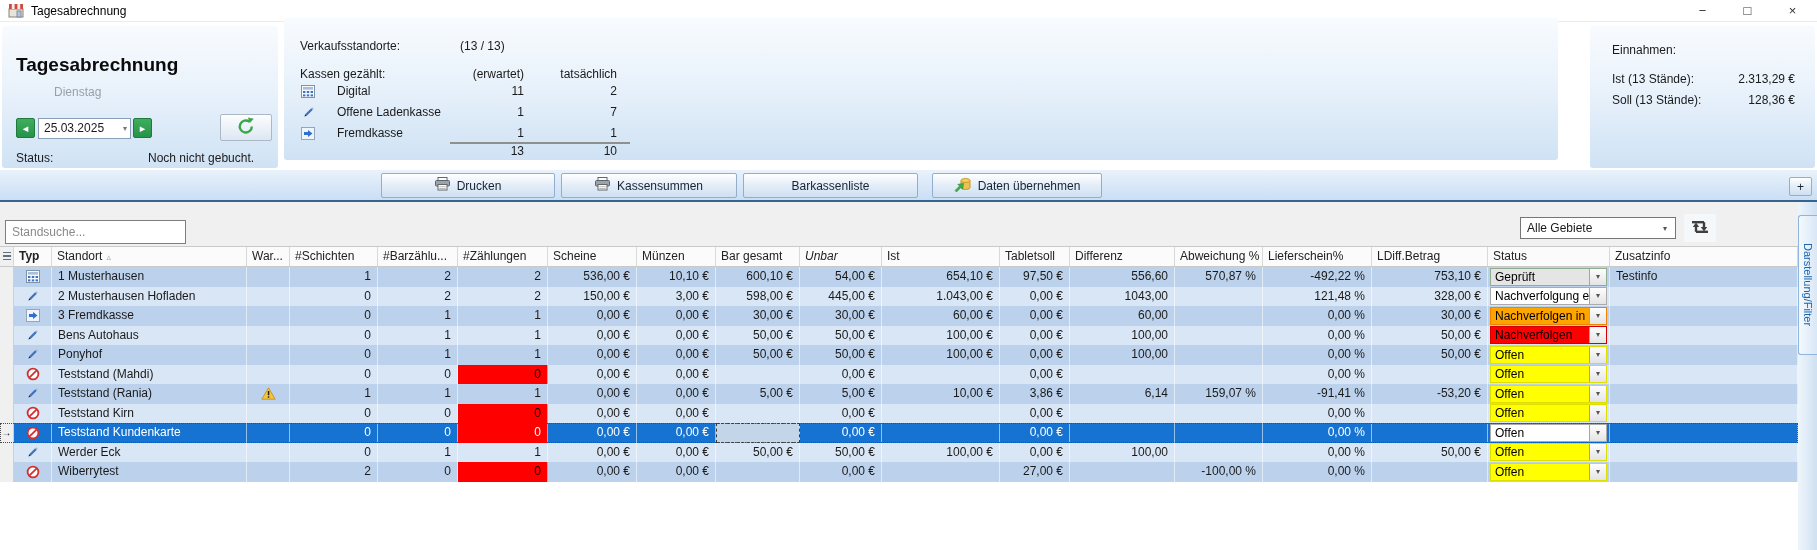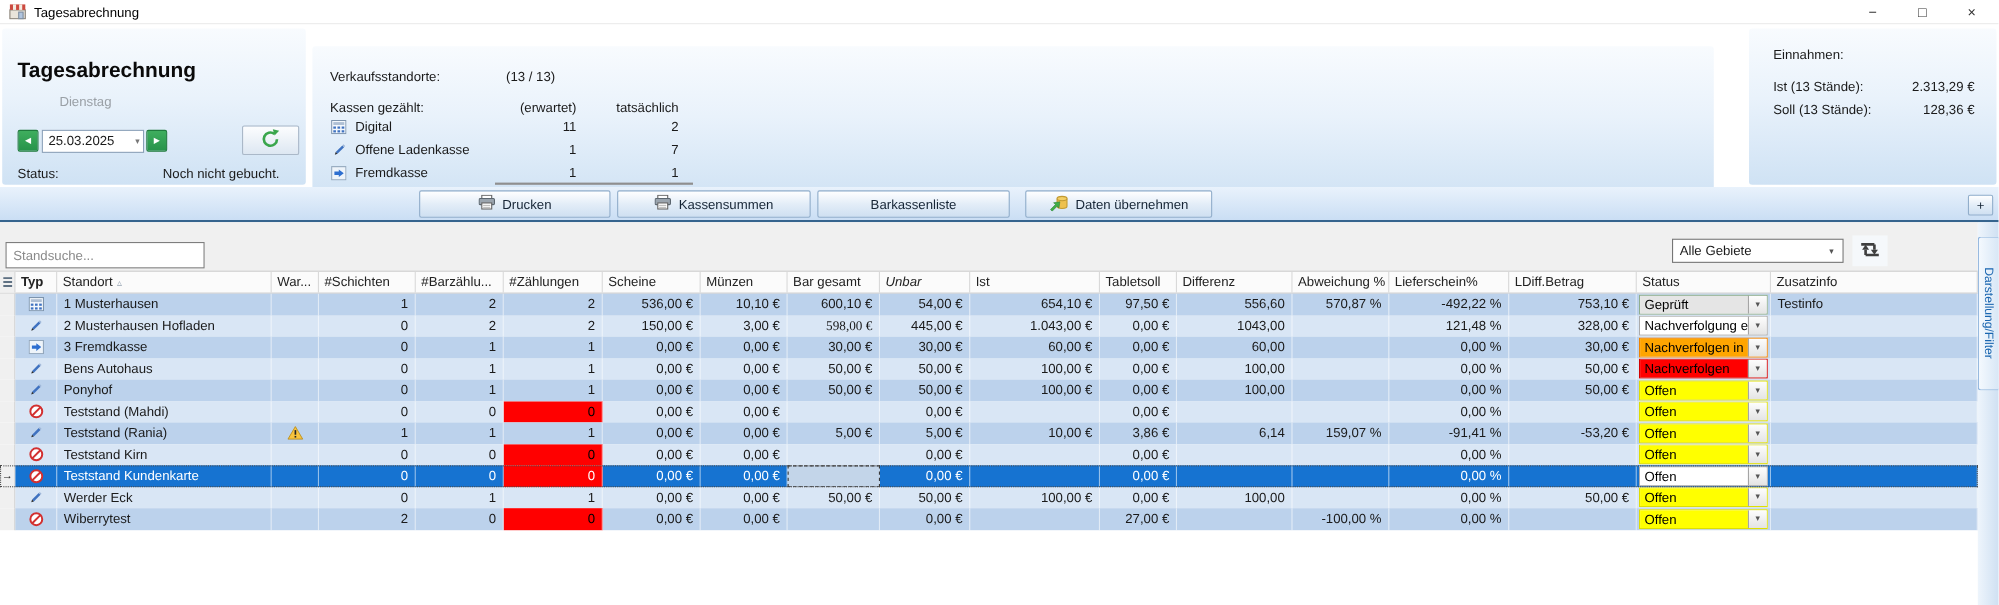--- a/index.html
+++ b/index.html
@@ -15,21 +15,21 @@
     border-bottom:1px solid #ececec; display:flex; align-items:center; }
   .tb-icon { margin-left:8px; display:flex; }
   .tb-title { margin-left:7px; font-size:12px; color:#000; }
   .tb-controls { position:absolute; right:2px; top:0; display:flex; height:22px; }
   .tb-btn { width:45px; text-align:center; line-height:21px; font-size:13px; color:#333; }
 
   
   .panel { position:absolute; border-radius:3px;
     background: linear-gradient(180deg,#f8fbfe 0%,#e9f2fb 45%,#cfe2f4 100%); }
   .p-left  { left:2px;    top:26px; width:276px;  height:142px; }
-  .p-mid   { left:284px;  top:42px; width:1274px; height:142px; }
+  .p-mid   { left:284px;  top:18px; width:1274px; height:142px; }
   .p-right { left:1590px; top:26px; width:225px;  height:142px; }
   .abs { position:absolute; white-space:nowrap; }
 
   .ov-title { left:14px; top:28px; font-size:19px; font-weight:bold; color:#0a0a0a; }
   .ov-weekday { left:52px; top:59px; color:#9aa0a6; }
   .nav-btn { width:19px; height:20px; background:linear-gradient(#3fae5e,#27934a);
     border:1px solid #1f7a3c; border-radius:2px; color:#fff; text-align:center;
     line-height:18px; font-size:11px; }
   .nav-prev { left:14px; top:92px; }
   .nav-next { left:131px; top:92px; }
@@ -39,21 +39,21 @@
   .refresh-btn { left:218px; top:88px; width:52px; height:27px;
     background:linear-gradient(#fcfdfe,#dde7f2); border:1px solid #aab8c8; border-radius:2px;
     display:flex; align-items:center; justify-content:center; }
   .ov-status-label { left:14px; top:125px; }
   .ov-status-value { left:146px; top:125px; }
 
   .sm-label { color:#1a1a1a; }
   .rcol1 { left:148px; width:92px; text-align:right; }
   .rcol2 { left:252px; width:81px; text-align:right; }
   .sm-item-icon { display:flex; width:16px; justify-content:center; }
-  .sm-item { display:flex; align-items:center; gap:7px; }
+  .sm-item { display:flex; align-items:center; gap:21px; }
   .sm-sep { left:166px; top:124px; width:180px; height:2px; background:#8f8f8f; }
 
   .e-val { text-align:right; right:20px; width:120px; }
 
   
   .toolbar { position:absolute; left:0; top:170px; width:1817px; height:32px;
     background:linear-gradient(#e9f2fc,#cadef4); border-bottom:2px solid #36648e; }
   .tbtn { position:absolute; top:3px; height:25px;
     background:linear-gradient(#ffffff,#e3edf8 50%,#cfe0f1);
     border:1px solid #92aecb; border-radius:2px; display:flex; align-items:center;
@@ -369,21 +369,21 @@
             </svg>
           </span>
         </div>
         <div class="g-cell" style="width: 195px;">2 Musterhausen Hofladen</div>
         <div class="g-cell icon-cell" style="width: 43px;"></div>
         <div class="g-cell num" style="width: 88px;">0</div>
         <div class="g-cell num" style="width: 80px;">2</div>
         <div class="g-cell num" style="width: 90px;">2</div>
         <div class="g-cell num" style="width: 89px;">150,00 €</div>
         <div class="g-cell num" style="width: 79px;">3,00 €</div>
-        <div class="g-cell num" style="width: 84px; font-family: Liberation Serif, serif;">598,00 €</div>
+        <div class="g-cell num" style="width: 84px;">598,00 €</div>
         <div class="g-cell num" style="width: 82px;">445,00 €</div>
         <div class="g-cell num" style="width: 118px;">1.043,00 €</div>
         <div class="g-cell num" style="width: 70px;">0,00 €</div>
         <div class="g-cell num" style="width: 105px;">1043,00</div>
         <div class="g-cell num" style="width: 88px;"></div>
         <div class="g-cell num" style="width: 109px;">121,48 %</div>
         <div class="g-cell num" style="width: 116px;">328,00 €</div>
         <div class="g-cell status-cell" style="width: 122px;">
           <div class="combo st-none">
             <span class="combo-txt">Nachverfolgung erledigt</span>

